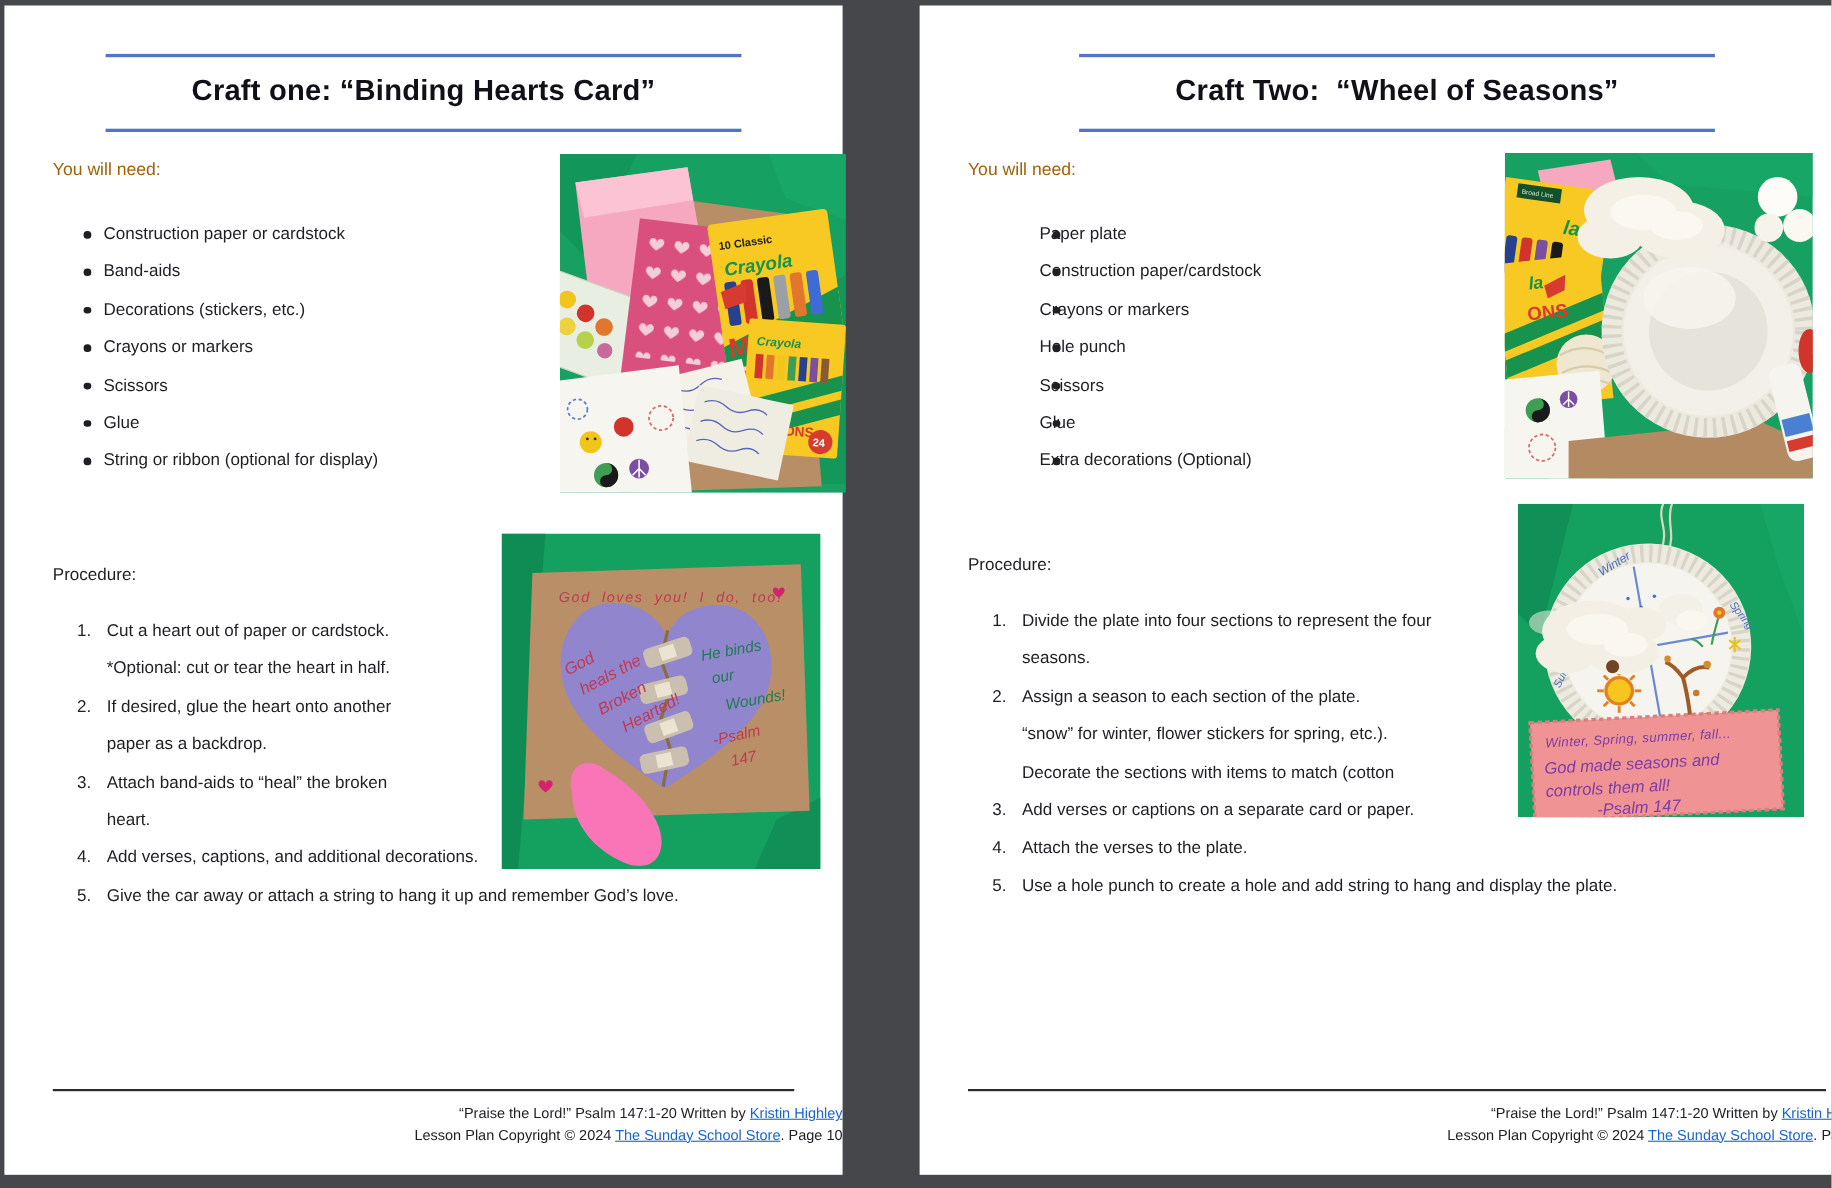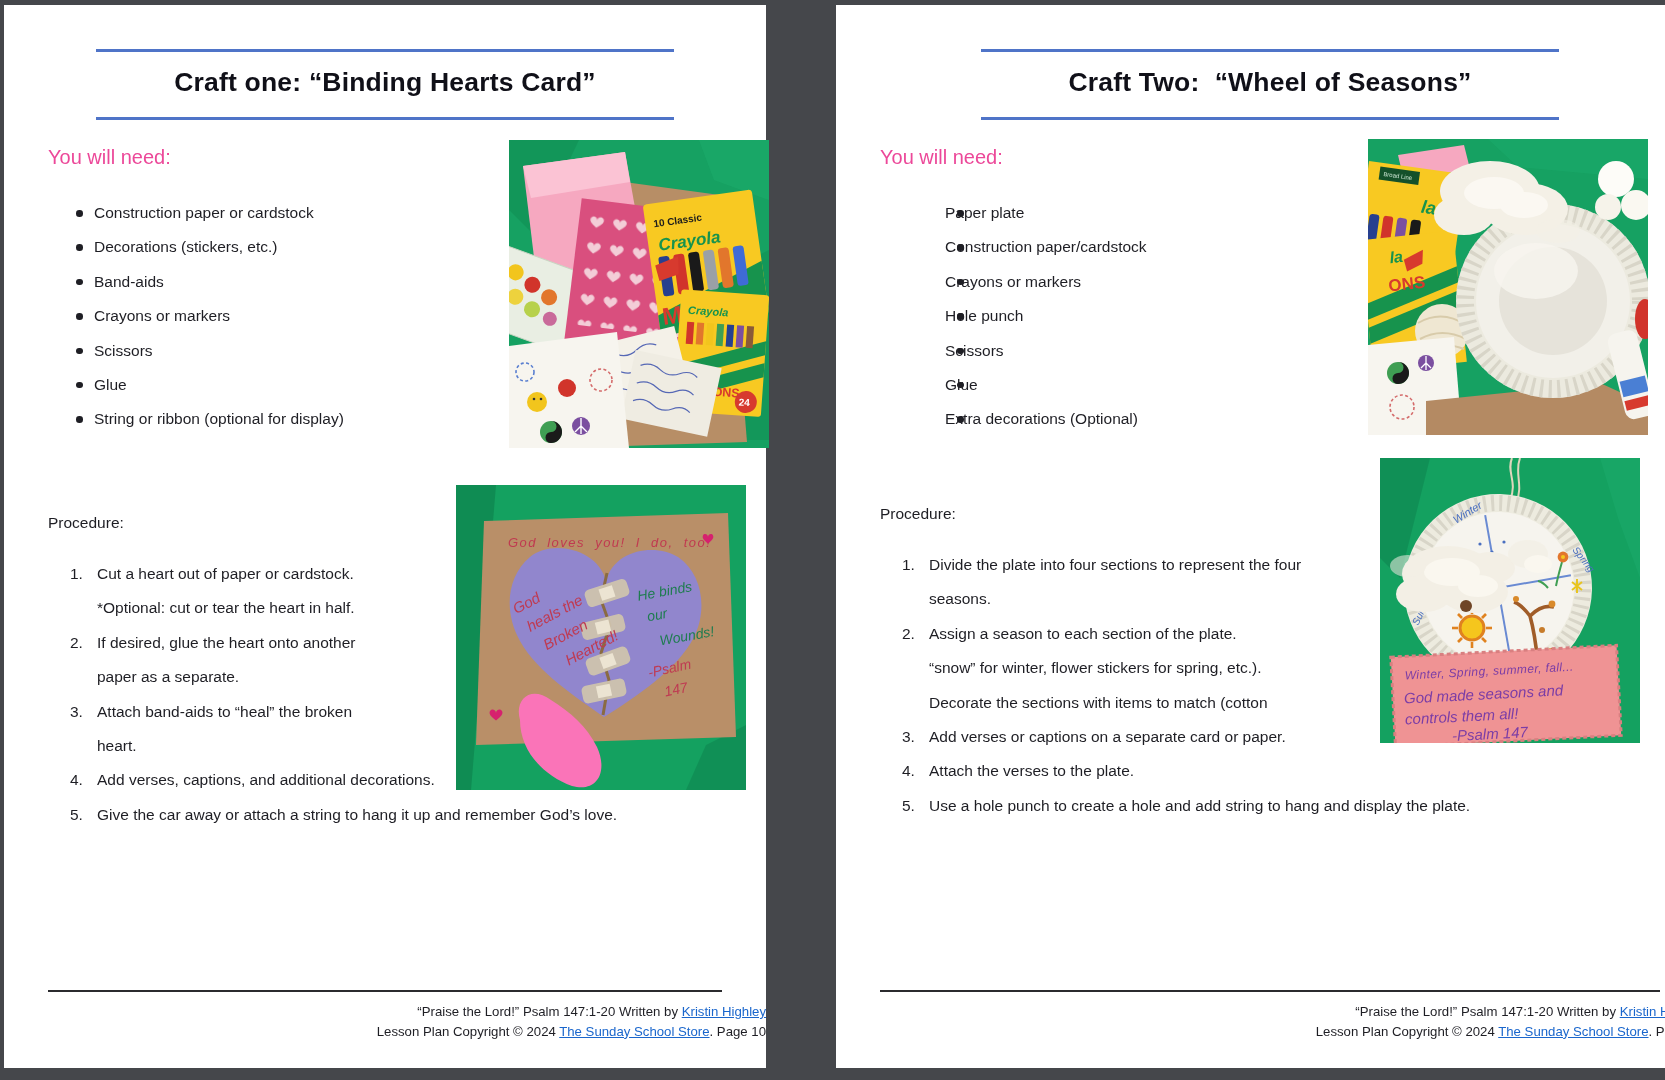--- a/index.html
+++ b/index.html
@@ -16,21 +16,21 @@
   #page-left{left:4px;width:762px;}
   #page-right{left:836px;width:868px;}
 
   .t-rule{position:absolute;left:0;right:0;width:578px;margin:0 auto;height:3px;background:#4f74c8;}
   .t-rule1{top:44px;}
   .t-rule2{top:112px;}
   .page-title{
     position:absolute;top:62px;left:0;right:0;text-align:center;
     font-size:26.5px;font-weight:bold;color:#101018;letter-spacing:.2px;
   }
-  .ywn{position:absolute;top:141px;left:44px;font-size:20px;color:#ec4899;}
+  .ywn{position:absolute;top:141px;left:44px;font-size:16px;color:#a16207;}
   .materials{position:absolute;top:191px;left:0;right:0;margin:0;padding:0;list-style:none;}
   .materials li{
     position:relative;height:34.4px;line-height:34.4px;
     font-size:15.5px;color:#1e1e24;padding-left:90px;white-space:nowrap;
   }
   .materials li::before{
     content:"";position:absolute;left:72px;top:14px;width:6.5px;height:6.5px;
     border-radius:50%;background:#1e1e24;
   }
   #page-right .materials li{padding-left:109px;}
@@ -72,22 +72,22 @@
 <div class="page" id="page-left">
   <div class="t-rule t-rule1"></div>
   <div class="page-title">Craft one: “Binding Hearts Card”</div>
   <div class="t-rule t-rule2"></div>
 
   <div class="ywn">You will need:</div>
 
   <ul class="materials">
 
   <li>Construction paper or cardstock</li>
+      <li>Band-aids</li>
       <li>Decorations (stickers, etc.)</li>
-      <li>Band-aids</li>
       <li>Crayons or markers</li>
       <li>Scissors</li>
       <li>Glue</li>
       <li>String or ribbon (optional for display)</li>
     </ul>
 
   <div class="photo" id="photo-l1">
     <svg viewBox="0 0 260 308" preserveAspectRatio="none">
       <defs>
         <pattern id="hp" width="23" height="26" patternUnits="userSpaceOnUse">
@@ -188,21 +188,21 @@
   <div class="proc-label">Procedure:</div>
 
   <div class="steps">
 
   <div class="step">
         <div class="step-line"><span class="step-num">1.</span><span>Cut a heart out of paper or cardstock.</span></div>
         <div class="step-line"><span>*Optional: cut or tear the heart in half.</span></div>
       </div>
       <div class="step">
         <div class="step-line"><span class="step-num">2.</span><span>If desired, glue the heart onto another</span></div>
-        <div class="step-line"><span>paper as a separate.</span></div>
+        <div class="step-line"><span>paper as a backdrop.</span></div>
       </div>
       <div class="step">
         <div class="step-line"><span class="step-num">3.</span><span>Attach band-aids to “heal” the broken</span></div>
         <div class="step-line"><span>heart.</span></div>
       </div>
       <div class="step">
         <div class="step-line"><span class="step-num">4.</span><span>Add verses, captions, and additional decorations.</span></div>
       </div>
       <div class="step">
         <div class="step-line"><span class="step-num">5.</span><span>Give the car away or attach a string to hang it up and remember God’s love.</span></div>

